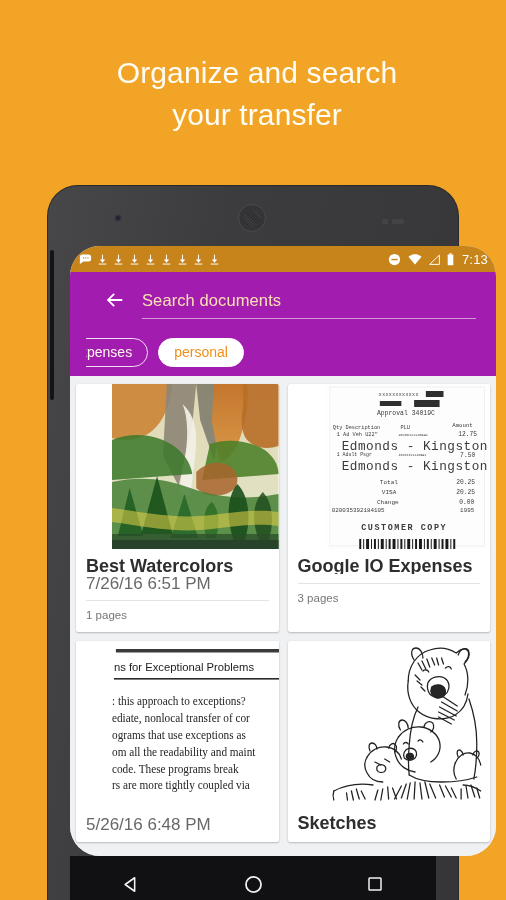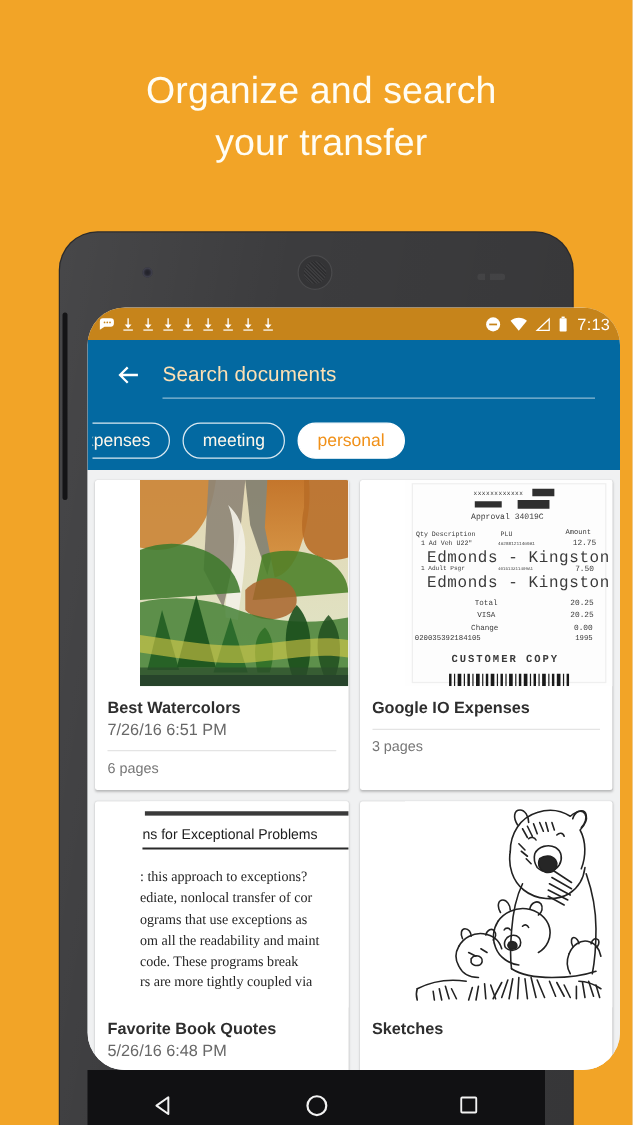--- a/index.html
+++ b/index.html
@@ -127,22 +127,22 @@
     padding: 0 8px;
     color: #ffffff;
   }
   .sb-left { display: flex; align-items: center; gap: 3px; flex: 1; }
   .sb-right { display: flex; align-items: center; gap: 5px; }
   .sb-time { font-size: 13px; font-weight: 500; letter-spacing: 0.2px; margin-left: 2px; }
   .ic { display: block; }
 
   
   .appbar {
-    background: #0369a1;
-    padding: 0 0 0 4px;
+    background: #a21caf;
+    padding: 0 0 0 16px;
   }
   .searchrow {
     height: 56px;
     display: flex;
     align-items: center;
     padding: 0 16px;
   }
   .back-btn {
     width: 26px;
     height: 26px;
@@ -222,30 +222,30 @@
   .thumb {
     height: 165px;
     background: #ffffff;
     position: relative;
     overflow: hidden;
     margin-left: 36px;
   }
   .thumb svg, .thumb .art { display: block; width: 100%; height: 100%; }
   .meta { padding: 9px 10px 10px 10px; }
   .meta .title {
-    font-size: 13px;
+    font-size: 18px;
     color: #2e2e2e;
     font-weight: bold;
     line-height: 16px;
     white-space: nowrap;
     overflow: hidden;
     text-overflow: ellipsis;
   }
   .meta .date {
-    font-size: 13px;
+    font-size: 17px;
     color: #686868;
     margin-top: 3px;
     line-height: 14px;
   }
   .meta .pages {
     font-size: 11.5px;
     color: #767676;
     margin-top: 9px;
     padding-top: 7px;
     border-top: 1px solid #e4e4e4;
@@ -358,23 +358,20 @@
       </div>
       <div class="search-wrap">
         <span class="search-input-text">Search documents</span>
         <div class="search-underline"></div>
       </div>
     </div>
 
     <div class="chiprow">
       <div class="chip first">
         <span>xpenses</span>
-      </div>
-      <div class="chip">
-        <span>meeting</span>
       </div>
       <div class="chip selected">
         <span>personal</span>
       </div>
     </div>
   </div>
 
   <div class="content">
     <div class="grid">
 
@@ -409,21 +406,21 @@
             <path d="M150 156c-8-20-6-38 4-48 10 10 12 30 6 48z" fill="#204f1e" opacity=".85"></path>
             <path d="M96 154c-4-18-2-30 6-36 8 8 8 24 4 36z" fill="#2a6b22" opacity=".8"></path>
             <path d="M0 124c30 4 60 10 90 8 28-2 54-8 80-4v14c-26-4-52 2-80 4-30 2-60-4-90-8z" fill="#e8d449" opacity=".55"></path>
             <rect y="150" width="170" height="15" fill="#2b4c2b" opacity=".75"></rect>
             <rect y="156" width="170" height="9" fill="#24402a" opacity=".85"></rect>
           </svg>
         </div>
         <div class="meta">
           <div class="title">Best Watercolors</div>
           <div class="date">7/26/16 6:51 PM</div>
-          <div class="pages">6 pages</div>
+          <div class="pages">1 pages</div>
         </div>
       </div>
 
       <div class="card">
         <div class="thumb">
           <svg class="art" viewBox="0 0 170 165" preserveAspectRatio="none">
             <rect width="170" height="165" fill="#fefefe"></rect>
             <rect x="6" y="3" width="158" height="159" fill="#fdfdfd" stroke="#efefef"></rect>
             <text class="rc" x="56" y="12" font-size="5" letter-spacing="0.4">xxxxxxxxxxxx</text>
             <rect x="104" y="7" width="18" height="6" fill="#2f2f2f"></rect>
@@ -497,21 +494,20 @@
               <text x="0" y="64">: this approach to exceptions?</text>
               <text x="0" y="81">ediate, nonlocal transfer of cor</text>
               <text x="0" y="98">ograms that use exceptions as</text>
               <text x="0" y="115">om all the readability and maint</text>
               <text x="0" y="132">code. These programs break</text>
               <text x="0" y="148">rs are more tightly coupled via</text>
             </g>
           </svg>
         </div>
         <div class="meta">
-          <div class="title">Favorite Book Quotes</div>
           <div class="date">5/26/16 6:48 PM</div>
 
         </div>
       </div>
 
       <div class="card">
         <div class="thumb">
           <svg class="art" viewBox="0 0 170 165" preserveAspectRatio="none">
             <rect width="170" height="165" fill="#ffffff"></rect>
             <g fill="none" stroke="#222" stroke-width="1.3" stroke-linecap="round" stroke-linejoin="round">

